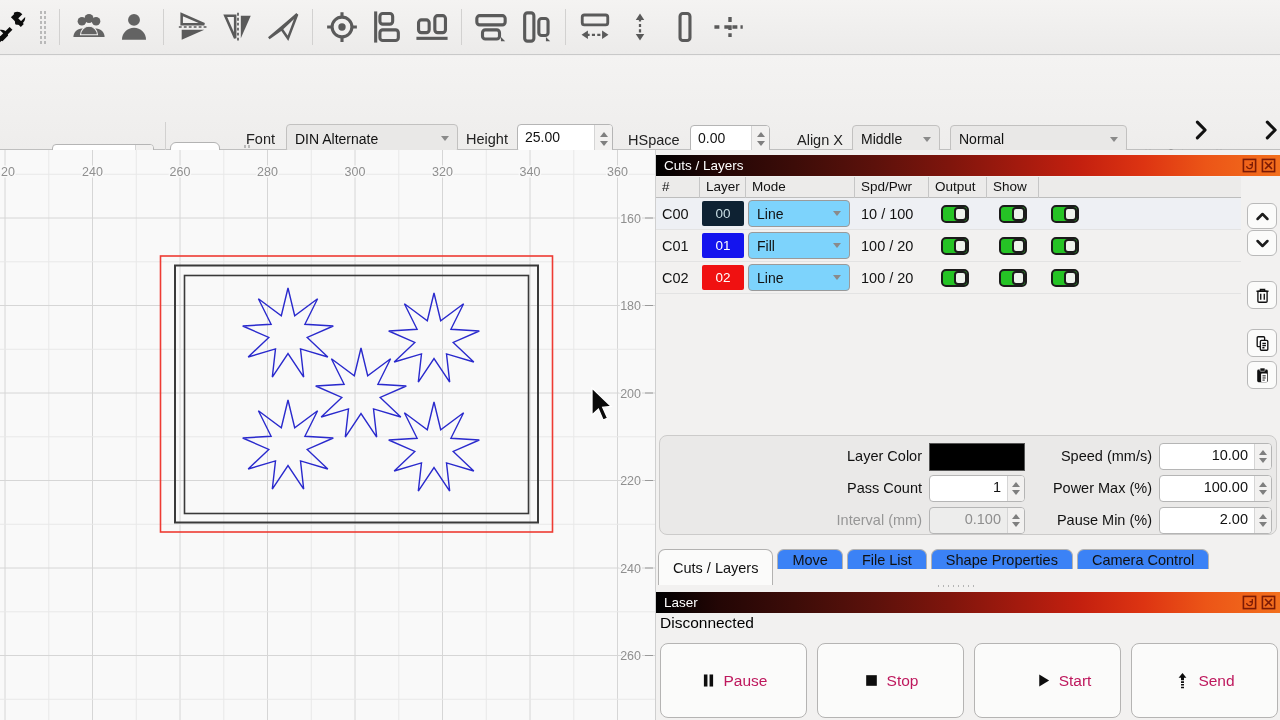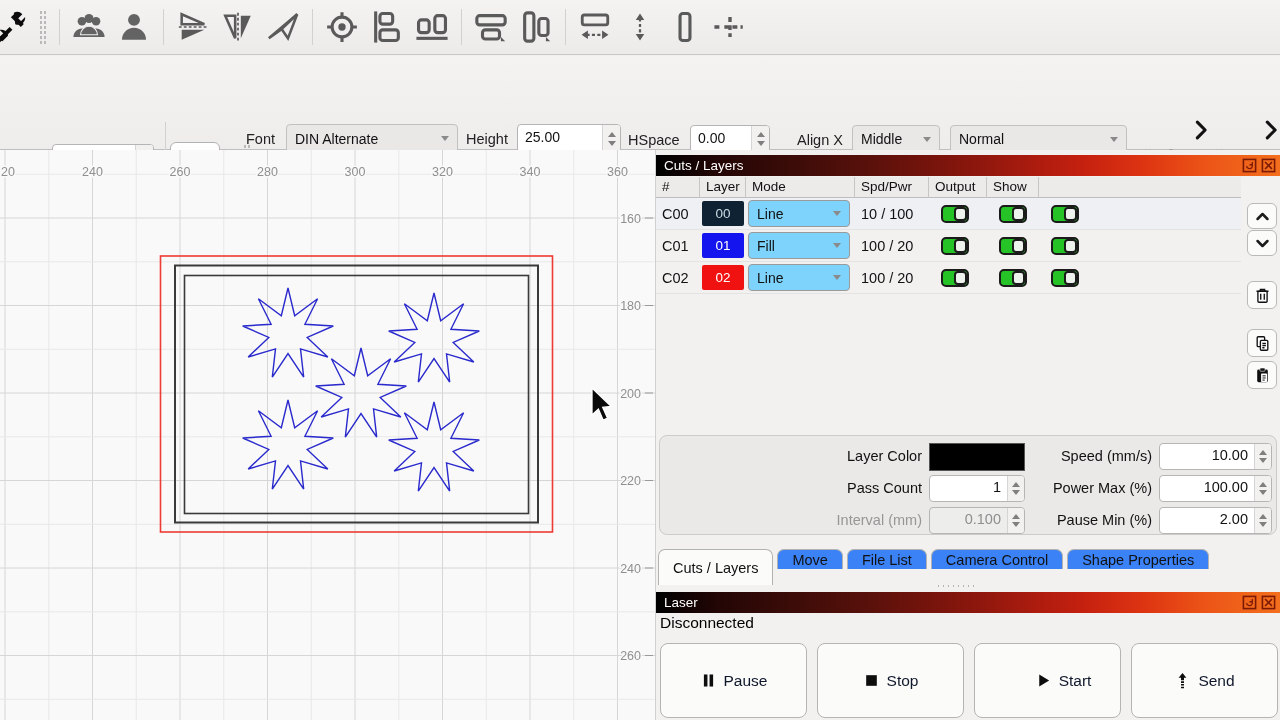--- a/index.html
+++ b/index.html
@@ -86,21 +86,21 @@
 
   .tabs { position:absolute; left:2px; top:399px; height:33px; display:flex; gap:4px; }
   .tab { height:20px; padding:0 14px; display:flex; align-items:center; font-size:14.5px; color:#111;
     background:#3b82f6; border:1px solid #b3b2b1; border-bottom:none; border-radius:7px 7px 0 0; white-space:nowrap; }
   .tab.active { background:#fbfbfa; height:36px; z-index:2; }
   .tabs-dots { position:absolute; left:280px; top:434px; width:40px; height:4px;
     background:radial-gradient(#b5b5b5 0.9px, transparent 1px); background-size:5px 4px; }
 
   .laser-status { position:absolute; left:4px; top:464px; font-size:15.5px; color:#000; }
   .laser-btn { position:absolute; top:493px; width:147px; height:75px; background:#fbfbfa; border:1px solid #b5b4b3; border-radius:8px;
-    display:flex; align-items:center; justify-content:center; gap:7px; font-size:15.5px; color:#0f172a; }
+    display:flex; align-items:center; justify-content:center; gap:7px; font-size:15.5px; color:#be185d; }
   .laser-btn svg { width:17px; height:17px; }
 </style>
 </head>
 <body>
 
 <div id="app">
 
   <div class="toolbar-top" id="toolbar-top">
       <div class="tb-icon" style="margin-left: -9px;">
         <svg viewBox="0 0 24 24">
@@ -223,21 +223,21 @@
     <div class="v-sep" style="position:absolute; left:161px; top:66px; height:72px;"></div>
     <div class="btn-mm">mm</div>
     <div class="drag-dots" style="position:absolute; left:240px; top:88px; height:48px;"></div>
 
     <span class="lbl" style="left:246px; top:75px;">Font</span>
     <div class="dd" style="left:286px; top:68px; width:172px; height:29px;">
       <span>DIN Alternate</span>
         <span class="arrow"></span>
     </div>
     <span class="lbl" style="left:466px; top:75px;">Height</span>
-    <div class="spin" style="left:517px; top:68px; width:104px; height:29px;">
+    <div class="spin" style="left:517px; top:68px; width:96px; height:29px;">
       <span class="val">25.00</span>
       <span class="btns">
           <i class="tri-up"></i>
           <i class="tri-dn"></i>
         </span>
     </div>
 
     <div id="toggles">
         <div class="sw" style="left: 295px; top: 97px;">
           <span class="knob"></span>
@@ -576,22 +576,22 @@
             <i class="tri-up"></i>
             <i class="tri-dn"></i>
           </span>
       </div>
     </div>
 
     <div class="tabs" id="tabs">
         <div class="tab active">Cuts / Layers</div>
         <div class="tab">Move</div>
         <div class="tab">File List</div>
+        <div class="tab">Shape Properties</div>
         <div class="tab">Camera Control</div>
-        <div class="tab">Shape Properties</div>
       </div>
     <div class="tabs-dots"></div>
 
     <div class="panel-titlebar" style="top:442px;">
       <span class="panel-title">Laser</span>
       <span class="ticons">
         <span class="ticon" id="float2"><svg viewBox="0 0 16 16">
               <rect x="1.5" y="1.5" width="13" height="13" fill="none" stroke="#7c1a05" stroke-width="1.7"></rect>
               <path d="M5 8.5a3 3 0 105.8-1.2M11 4.2v3h-3" stroke="#7c1a05" stroke-width="1.4" fill="none"></path>
             </svg></span>

